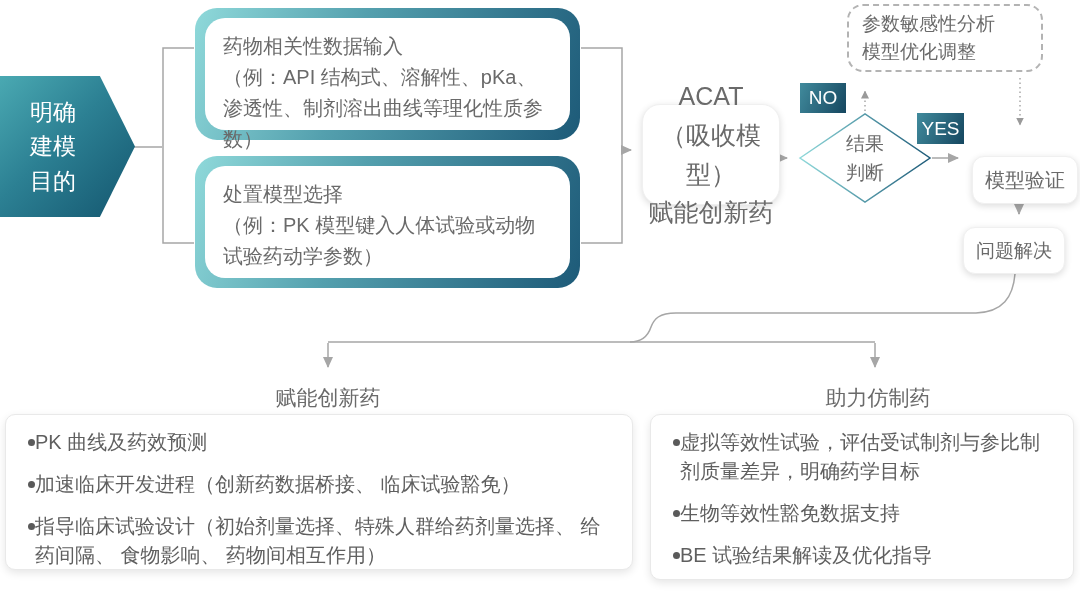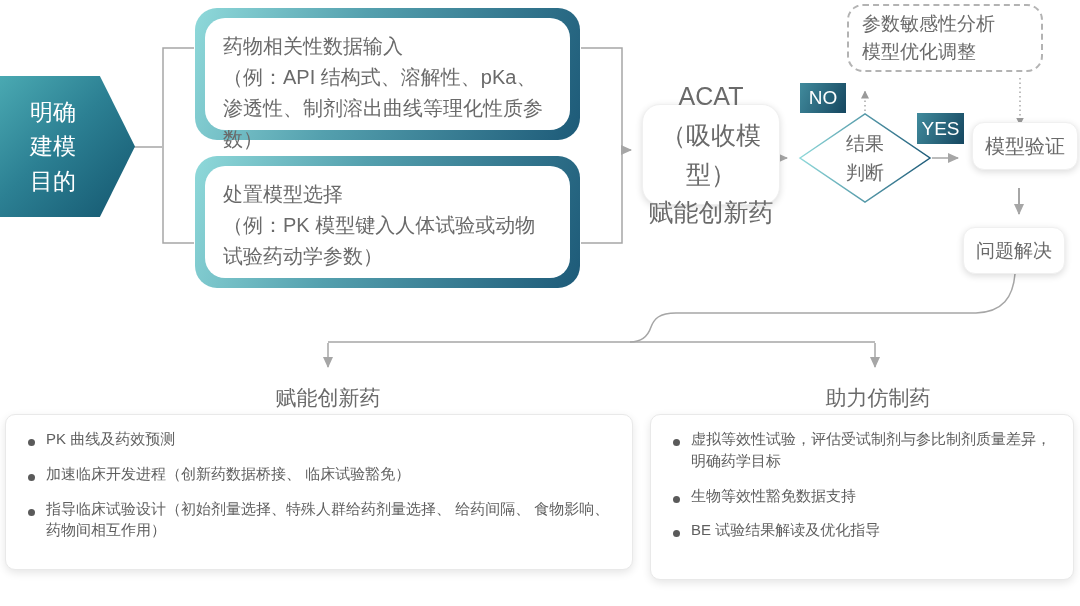--- a/index.html
+++ b/index.html
@@ -25,21 +25,21 @@
     padding:13px 18px;font-size:20px;color:#6a6a6a;line-height:1.55;}
   .gbox.b1{left:195px;top:8px;width:385px;height:132px;}
   .gbox.b2{left:195px;top:156px;width:385px;height:132px;}
 
   
   .wbox{position:absolute;z-index:2;background:#fff;border:1px solid #f0f0f0;
     box-shadow:0 2px 7px rgba(0,0,0,.14);display:flex;align-items:center;justify-content:center;
     text-align:center;color:#6a6a6a;}
   .wbox.acat{left:642px;top:104px;width:136px;height:99px;border-radius:18px;
     font-size:25px;line-height:1.55;flex-direction:column;}
-  .wbox.validate{left:972px;top:122px;width:104px;height:46px;border-radius:12px;font-size:20px;}
+  .wbox.validate{left:972px;top:156px;width:104px;height:46px;border-radius:12px;font-size:20px;}
   .wbox.solve{left:963px;top:227px;width:100px;height:45px;border-radius:12px;font-size:19px;}
 
   .dashedbox{position:absolute;z-index:2;left:847px;top:4px;width:196px;height:68px;
     border:2px dashed #b3b3b3;border-radius:16px;box-sizing:border-box;
     display:flex;flex-direction:column;justify-content:center;padding-left:13px;
     font-size:19px;color:#6a6a6a;line-height:1.5;background:#fff;}
 
   .badge{position:absolute;z-index:3;color:#fff;display:flex;align-items:center;justify-content:center;
     font-size:19px;background:linear-gradient(115deg,#418b9d 0%,#15465f 100%);}
   .badge.no{left:800px;top:83px;width:46px;height:30px;}
@@ -51,21 +51,21 @@
   .branch-label{position:absolute;z-index:2;width:160px;text-align:center;
     font-size:21px;color:#6a6a6a;}
   .branch-label.bl{left:248px;top:384px;}
   .branch-label.br{left:798px;top:384px;}
 
   .listbox{position:absolute;z-index:2;background:#fff;border:1px solid #e9e9e9;border-radius:10px;
     box-shadow:0 3px 8px rgba(0,0,0,.10);box-sizing:border-box;padding:13px 22px;}
   .listbox.ll{left:5px;top:414px;width:628px;height:156px;}
   .listbox.lr{left:650px;top:414px;width:424px;height:166px;}
   .listbox ul{list-style:none;margin:0;padding:0;}
-  .listbox li{display:flex;gap:11px;margin-bottom:13px;font-size:15px;color:#5f5f5f;line-height:1.45;}
+  .listbox li{display:flex;margin-bottom:13px;font-size:20px;color:#5f5f5f;line-height:1.45;}
   .listbox li:last-child{margin-bottom:4px;}
   .dot{width:7px;height:7px;border-radius:50%;background:#5a5a5a;margin-top:11px;flex:none;}
 </style>
 </head>
 <body>
 
 <div class="canvas">
 
   <svg class="connectors" viewBox="0 0 1080 606" xmlns="http://www.w3.org/2000/svg">
     <defs>

